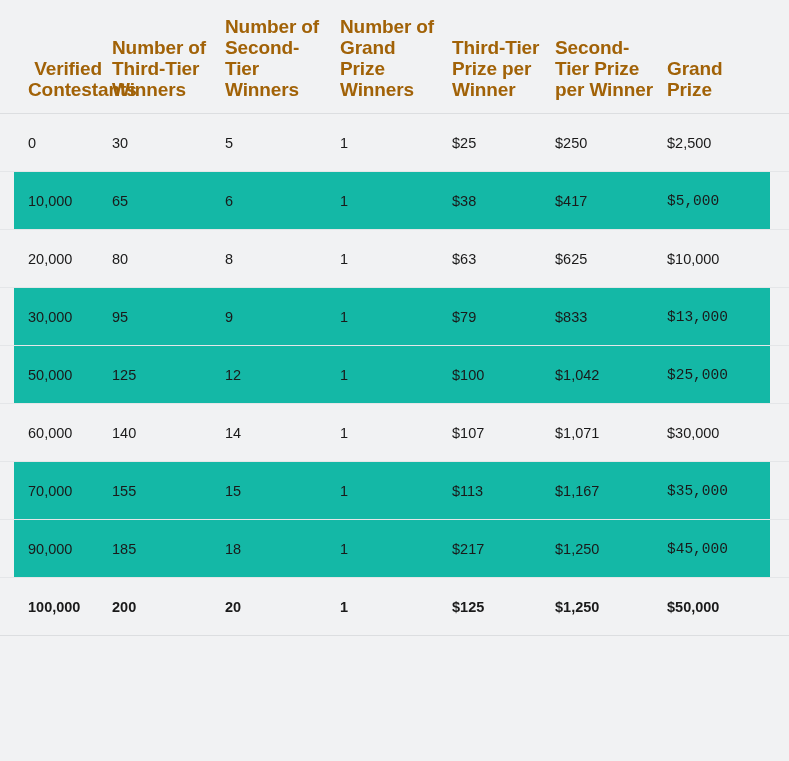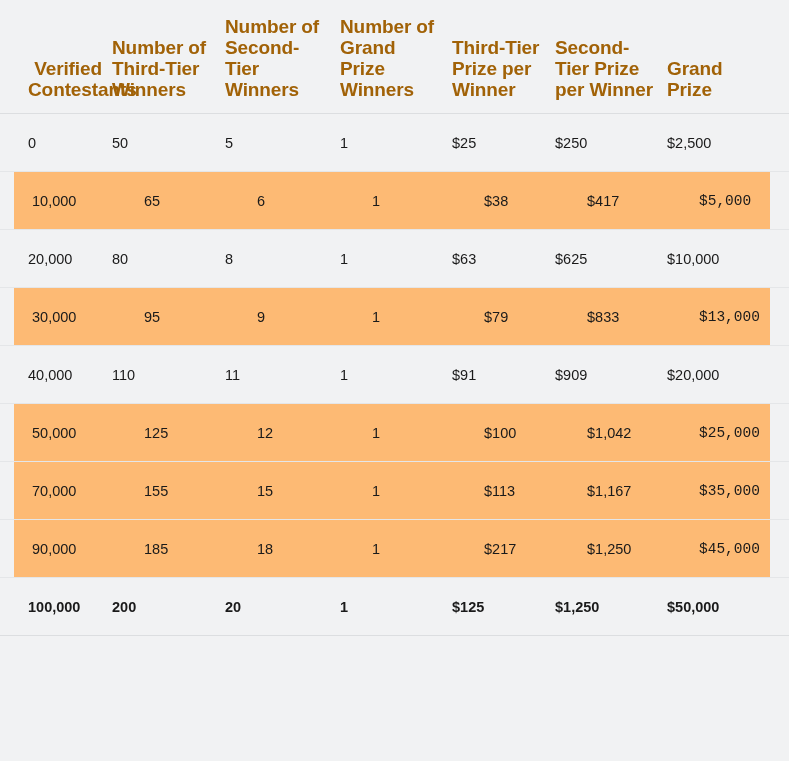--- a/index.html
+++ b/index.html
@@ -62,21 +62,21 @@
     color: #1a1a1a;
     height: 58px;
     vertical-align: middle;
     padding: 0 10px 0 0;
     border-bottom: 1px solid #e4e6e8;
     letter-spacing: 0px;
   }
   tbody td:first-child { padding-left: 28px; }
 
   tbody tr.row-odd  td { background: #f1f2f3; }
-  tbody tr.row-even td { background: #fdba74; padding-left: 32px; }
+  tbody tr.row-even td { background: #14b8a6; }
 
   tbody tr.row-total td {
     font-weight: bold;
     background: #f1f2f3;
     border-bottom: 1px solid #dcdee0;
   }
 
   
   tbody tr.row-even td:first-child { box-shadow: inset 14px 0 0 #f1f2f3; }
   tbody tr.row-even td:last-child  { box-shadow: inset -19px 0 0 #f1f2f3; font-family: Liberation Mono, monospace; }
@@ -130,21 +130,21 @@
         </th>
         <th>
           <span class="hdr-text">Grand
 Prize</span>
         </th>
       </tr>
     </thead>
     <tbody id="table-body">
         <tr class="row-odd">
           <td>0</td>
-          <td>50</td>
+          <td>30</td>
           <td>5</td>
           <td>1</td>
           <td>$25</td>
           <td>$250</td>
           <td>$2,500</td>
         </tr>
         <tr class="row-even">
           <td>10,000</td>
           <td>65</td>
           <td>6</td>
@@ -164,37 +164,37 @@
         </tr>
         <tr class="row-even">
           <td>30,000</td>
           <td>95</td>
           <td>9</td>
           <td>1</td>
           <td>$79</td>
           <td>$833</td>
           <td>$13,000</td>
         </tr>
-        <tr class="row-odd">
-          <td>40,000</td>
-          <td>110</td>
-          <td>11</td>
-          <td>1</td>
-          <td>$91</td>
-          <td>$909</td>
-          <td>$20,000</td>
-        </tr>
         <tr class="row-even">
           <td>50,000</td>
           <td>125</td>
           <td>12</td>
           <td>1</td>
           <td>$100</td>
           <td>$1,042</td>
           <td>$25,000</td>
+        </tr>
+        <tr class="row-odd">
+          <td>60,000</td>
+          <td>140</td>
+          <td>14</td>
+          <td>1</td>
+          <td>$107</td>
+          <td>$1,071</td>
+          <td>$30,000</td>
         </tr>
         <tr class="row-even">
           <td>70,000</td>
           <td>155</td>
           <td>15</td>
           <td>1</td>
           <td>$113</td>
           <td>$1,167</td>
           <td>$35,000</td>
         </tr>

